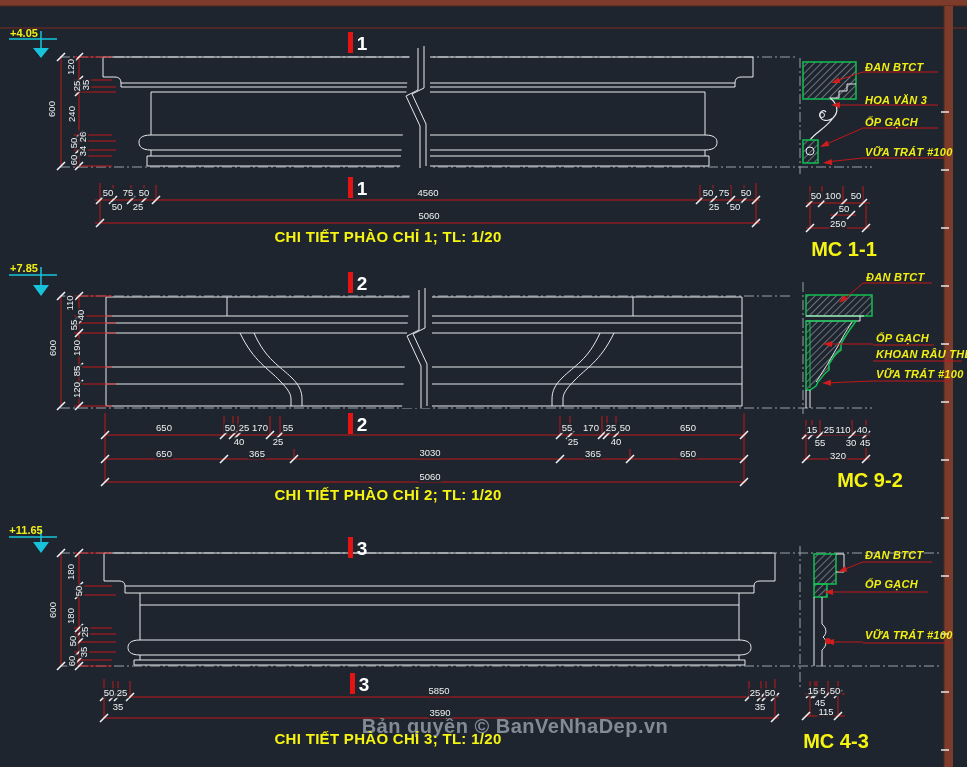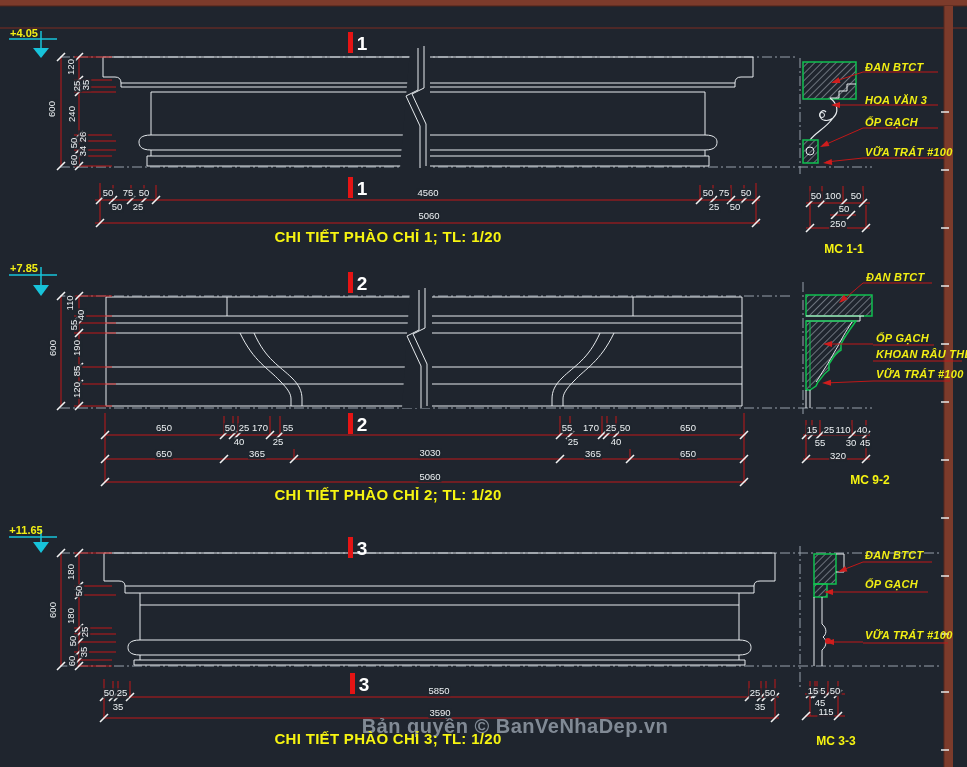--- a/index.html
+++ b/index.html
@@ -3,21 +3,21 @@
 <meta charset="utf-8">
 <style>
   html,body{margin:0;padding:0;background:#14181f;}
   .sheet{position:relative;width:967px;height:767px;background:#1f252e;overflow:hidden;
          font-family:"Liberation Sans", sans-serif;}
   svg{position:absolute;left:0;top:0;}
   .t{position:absolute;transform:translate(-50%,-50%);white-space:nowrap;line-height:1;}
   .dim{font-size:9.5px;color:#eef1f4;background:rgba(31,37,46,.88);padding:0 1px;}
   .rot{transform:translate(-50%,-50%) rotate(-90deg);}
   .ttl{font-size:15px;font-weight:bold;color:#f6f411;letter-spacing:.3px;}
-  .mct{font-size:12px;font-weight:bold;color:#f6f411;padding-left:12px;}
+  .mct{font-size:20px;font-weight:bold;color:#f6f411;padding-left:12px;}
   .lab{position:absolute;transform:translate(0,-50%);font-size:11px;font-weight:bold;color:#f2ef14;
        white-space:nowrap;line-height:1;letter-spacing:.3px;font-style:italic;}
   .elev{font-size:11px;font-weight:bold;color:#f2ef14;}
   .mnum{font-size:19px;font-weight:bold;color:#ffffff;}
   .mbar{position:absolute;width:5px;height:21px;background:#e51414;}
   .wm{font-size:19px;font-weight:bold;color:rgba(151,161,172,.78);letter-spacing:.5px;}
   .wm2{font-size:20px;font-weight:bold;color:rgba(151,161,172,.82);letter-spacing:.5px;}
   .logo{position:absolute;left:830px;top:4px;width:137px;height:64px;
         filter:drop-shadow(0 0 2px rgba(255,255,255,.55));}
   .logo .l1{position:absolute;left:14px;top:16px;font-size:8.5px;font-weight:bold;color:#21c063;letter-spacing:.5px;}
@@ -305,16 +305,16 @@
 
 <div>
   <span class="lab" style="left:865px;top:555px;">ĐAN BTCT</span>
   <span class="lab" style="left:865px;top:584px;">ỐP GẠCH</span>
   <span class="lab" style="left:865px;top:635px;">VỮA TRÁT #100</span>
   <span class="t dim" style="left:813px;top:691px;">15</span>
   <span class="t dim" style="left:823px;top:691px;">5</span>
   <span class="t dim" style="left:835px;top:691px;">50</span>
   <span class="t dim" style="left:820px;top:703px;">45</span>
   <span class="t dim" style="left:826px;top:712px;">115</span>
-  <span class="t mct" style="left:830px;top:741px;">MC 3-3</span>
+  <span class="t mct" style="left:830px;top:741px;">MC 4-3</span>
 </div>
 
 </div>
 
 </body></html>

